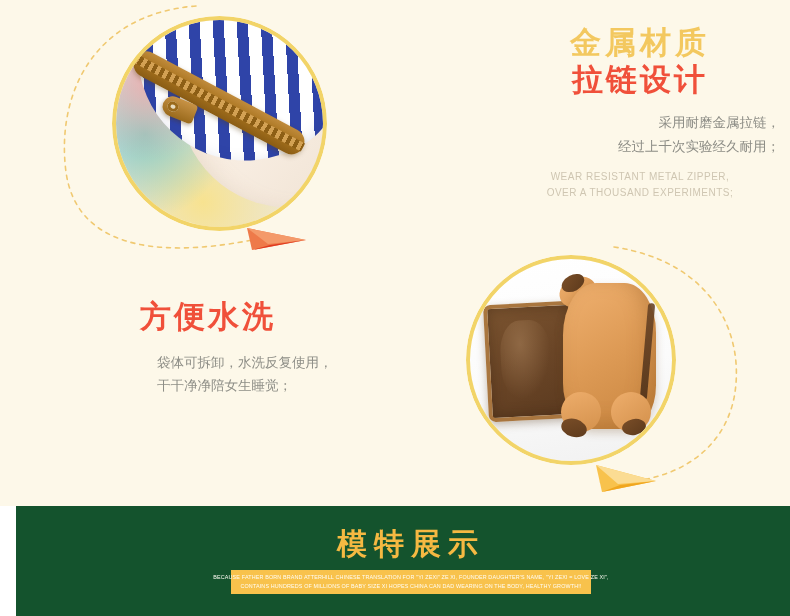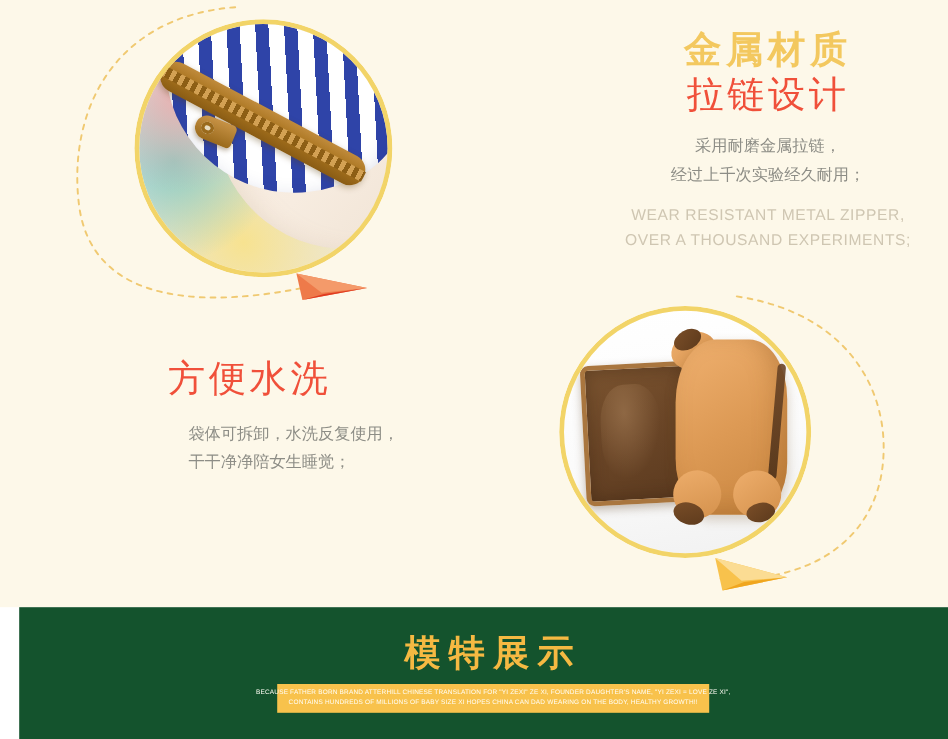--- a/index.html
+++ b/index.html
@@ -197,42 +197,42 @@
     font-size: 31px;
     font-weight: 700;
     letter-spacing: 4px;
     color: #f3c85f;
     line-height: 1.18;
     white-space: nowrap;
   }
   .head-line2 {
     font-family: "DejaVu Sans", sans-serif;
     font-size: 31px;
-    font-weight: 400;
+    font-weight: 700;
     letter-spacing: 3px;
     color: #f0503a;
     line-height: 1.18;
     white-space: nowrap;
   }
   .body-line {
     font-family: "DejaVu Sans", sans-serif;
     font-size: 13.5px;
     color: #8d8d86;
     line-height: 1.75;
     white-space: nowrap;
   }
   .sub-en {
     font-family: "Liberation Sans", sans-serif;
-    font-size: 13px;
+    font-size: 10px;
     letter-spacing: 0.5px;
     color: #cfc6b2;
     line-height: 1.55;
     white-space: nowrap;
   }
-  #block-zipper .body-wrap { margin-top: 14px; }
+  #block-zipper .body-wrap { margin-top: 14px; text-align: right; }
   #block-zipper .sub-wrap { margin-top: 11px; }
   #block-washable .body-wrap { margin-top: 16px; margin-left: 17px; }
   #block-washable .sub-wrap { margin-top: 10px; }
 
   
   #bottom-section {
     position: absolute;
     left: 16px; top: 506px;
     width: 790px; height: 110px;
     background: #14532d;

